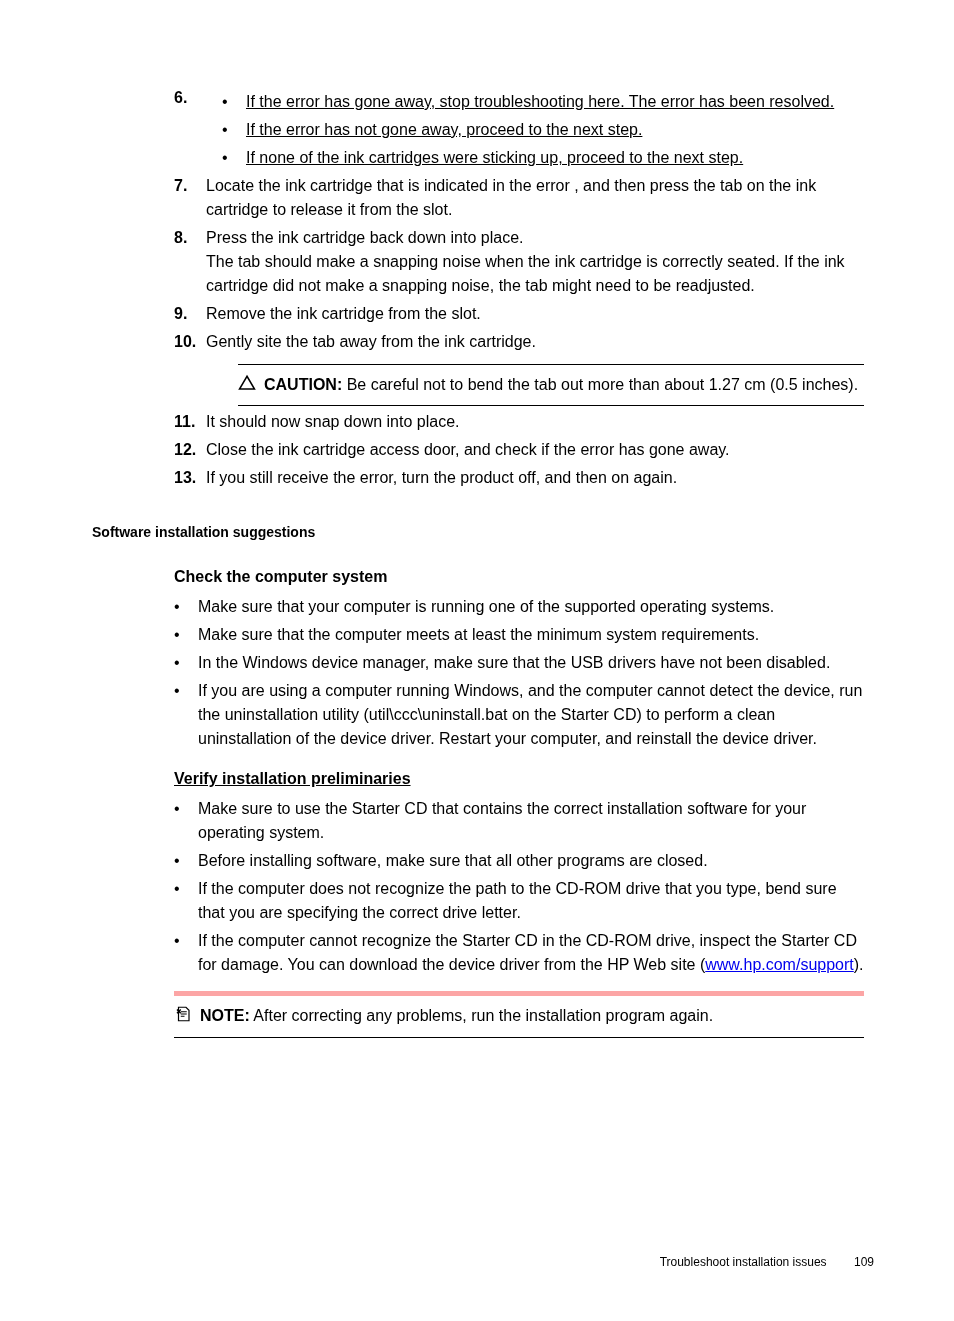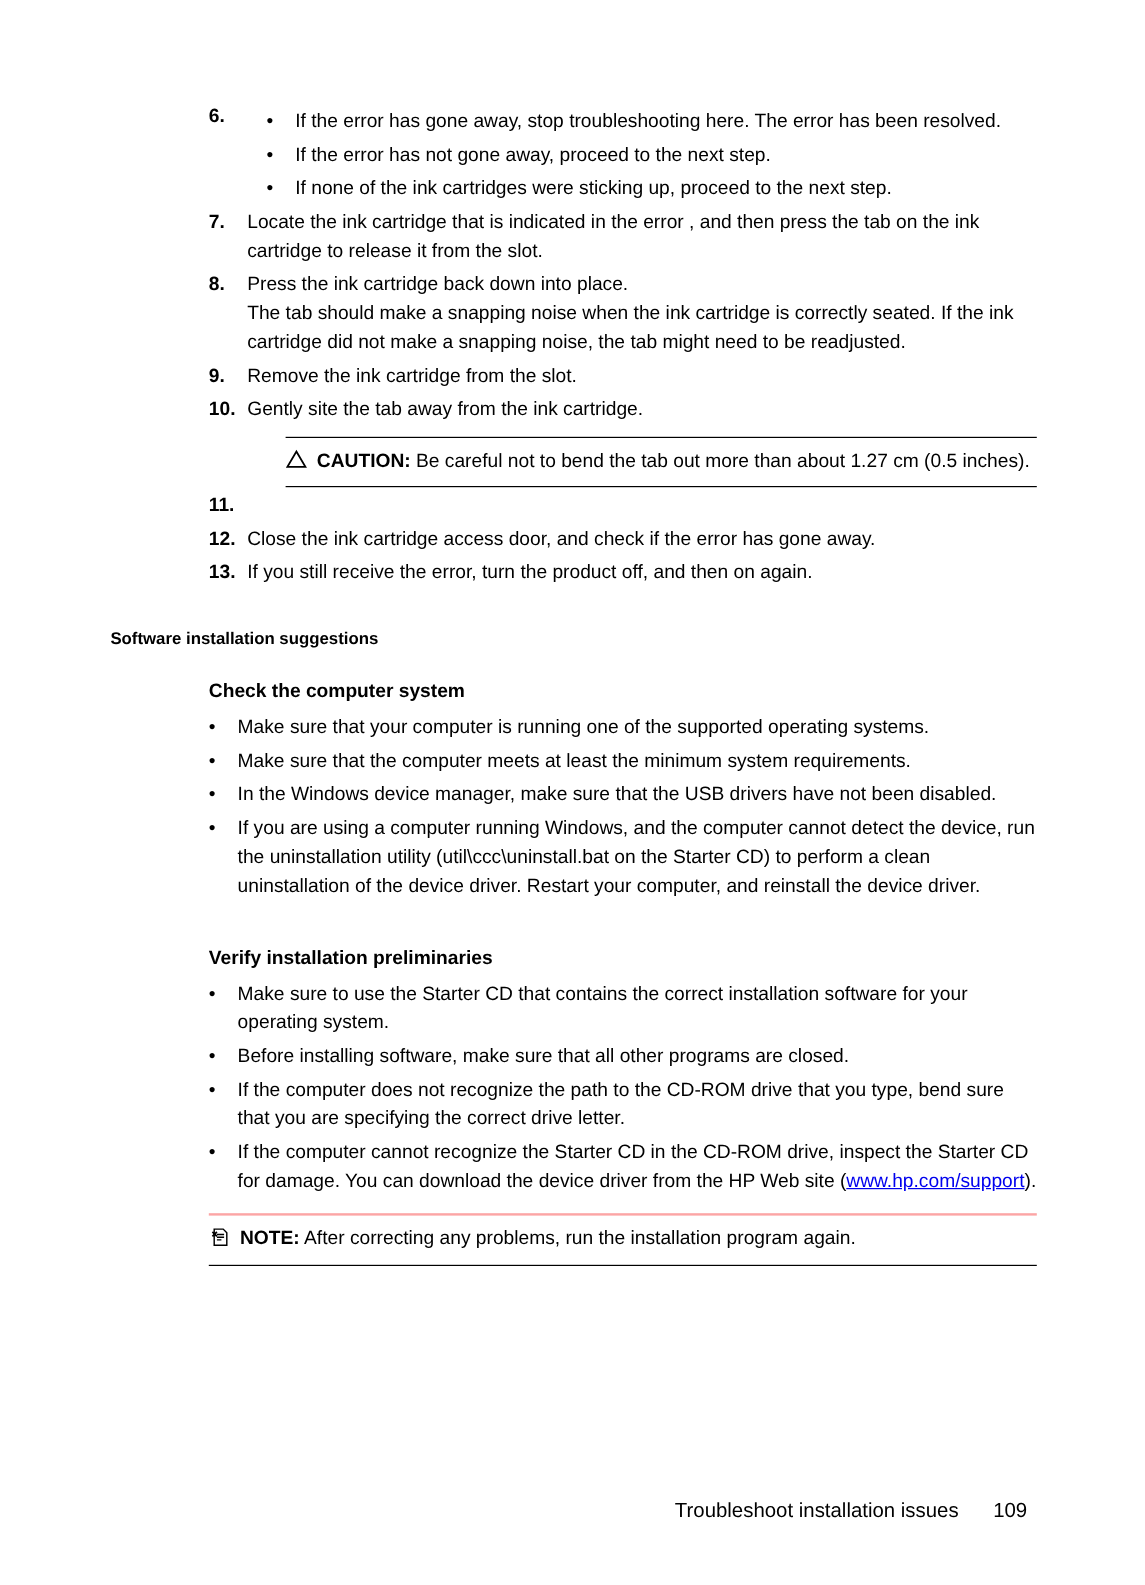--- a/index.html
+++ b/index.html
@@ -13,53 +13,53 @@
       height: 1321px;
       padding: 86px 90px 60px 92px;
       position: relative;
     }
     .ol-item { display: flex; margin-bottom: 4px; }
     .ol-num { font-weight: bold; width: 32px; flex-shrink: 0; }
     .ol-content { flex: 1; }
     .ol-item.main { margin-left: 82px; }
     .sub-bullet { display: flex; margin-left: 16px; margin-top: 4px; }
     .sub-bullet .dot { width: 24px; flex-shrink: 0; }
-    .sub-bullet .txt { flex: 1; }
+    .sub-bullet .txt { flex: 1; text-decoration: underline; }
     .caution-box, .note-box {
       border-top: 1px solid #000;
       border-bottom: 1px solid #000;
       margin: 10px 0 0 32px;
       padding: 8px 0 8px 0;
     }
-    .note-box-outer { margin: 14px 0 0 82px; border-top: 2px solid #fca5a5; border-bottom: 1px solid #000; padding: 8px 0; }
+    .note-box-outer { margin: 14px 0 0 82px; border-top: 5px solid #fca5a5; border-bottom: 1px solid #000; padding: 8px 0; }
     .caution-inner, .note-inner { display: flex; }
     .icon-cell { width: 26px; flex-shrink: 0; font-size: 17px; line-height: 1.2; padding-top: 1px; }
     .icon-cell svg { width: 18px; height: 18px; }
     .caution-text, .note-text { flex: 1; }
     .caution-label, .note-label { font-weight: bold; }
     h2 {
       font-size: 14px;
       font-weight: bold;
       margin: 32px 0 22px 0;
     }
     .subhead {
       font-weight: bold;
       margin-left: 82px;
       margin-bottom: 6px;
     }
     .bullet-item { display: flex; margin-left: 82px; margin-bottom: 4px; }
     .bullet-item .dot { width: 24px; flex-shrink: 0; }
     .bullet-item .txt { flex: 1; }
-    .subhead.gap { margin-top: 36px; }
+    .subhead.gap { margin-top: 16px; text-decoration: underline; }
     a.link { color: #0000EE; text-decoration: underline; }
     .footer {
       position: absolute;
       bottom: 50px;
-      right: 98px;
-      font-size: 17px;
+      right: 80px;
+      font-size: 12px;
     }
     .footer .pg { margin-left: 24px; }
   </style>
 </head>
 <body>
 
 <div class="ol-item main">
   <div class="ol-num">6.</div>
   <div class="ol-content">
     <div class="sub-bullet">
@@ -108,20 +108,21 @@
         </div>
         <div class="caution-text"><span class="caution-label">CAUTION:</span><span> Be careful not to bend the tab out more than about 1.27 cm (0.5 inches).</span></div>
       </div>
     </div>
   </div>
 </div>
 
 <div class="ol-item main">
   <div class="ol-num">11.</div>
   <div class="ol-content">
+    <div>It should now snap down into place.</div>
   </div>
 </div>
 
 <div class="ol-item main">
   <div class="ol-num">12.</div>
   <div class="ol-content">Close the ink cartridge access door, and check if the error has gone away.</div>
 </div>
 
 <div class="ol-item main">
   <div class="ol-num">13.</div>

